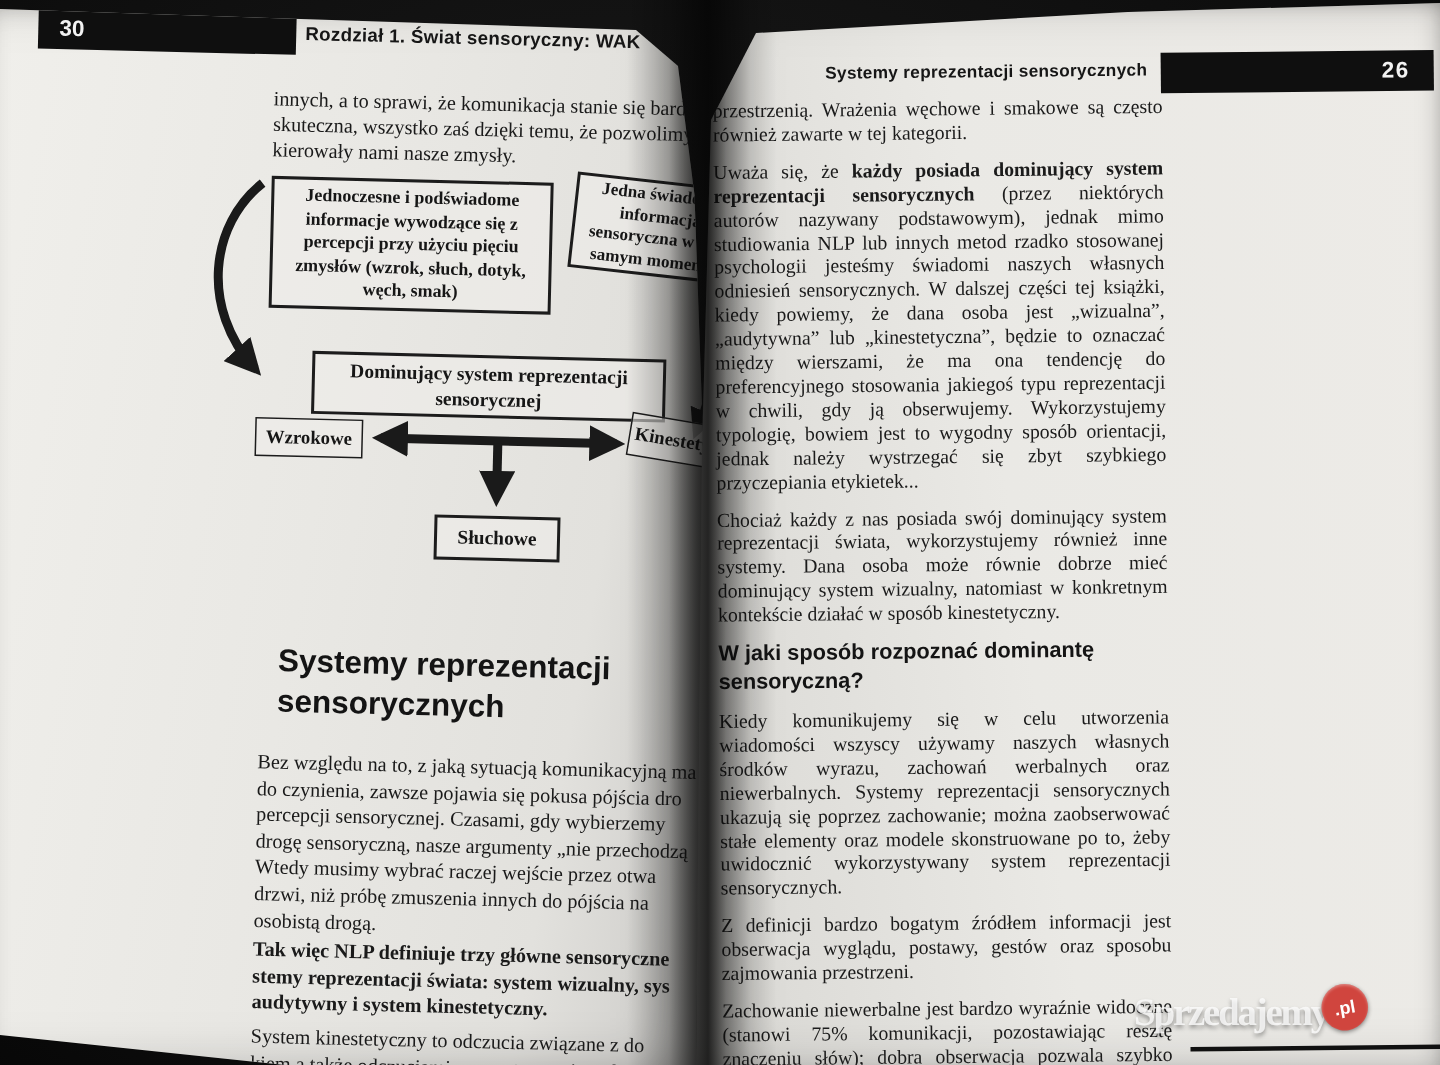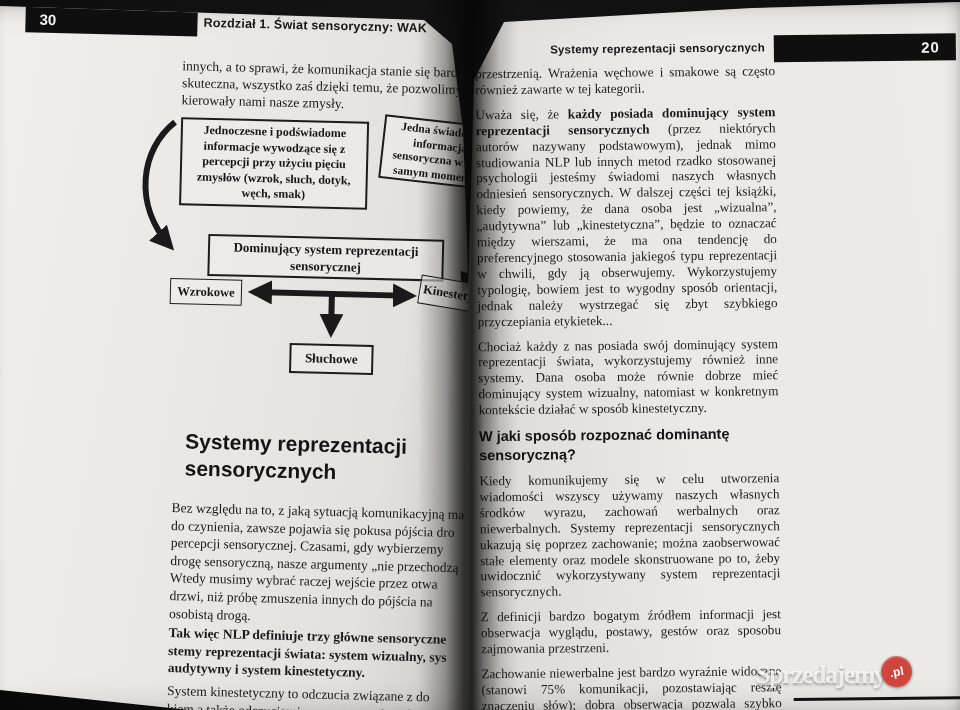--- a/index.html
+++ b/index.html
@@ -136,21 +136,21 @@
 audytywny i system kinestetyczny.</div>
     <div class="serif-block" id="para-kin">System kinestetyczny to odczucia związane z do
 kiem a także odczuciami wewnętrznymi, ruchem</div>
   </div>
 </div>
 
 <div class="page" id="page-right">
   <div id="right-content">
     <div class="running-header" id="header-right">Systemy reprezentacji sensorycznych</div>
     <div class="pagenum-bar" id="bar-right">
-      <span>20</span>
+      <span>26</span>
     </div>
 
     <div id="right-flow">
       <p>przestrzenią. Wrażenia węchowe i smakowe są często również zawarte w tej kategorii.</p>
       <p><span>Uważa się, że </span><span class="b">każdy posiada dominujący system reprezentacji sensorycznych</span><span> (przez niektórych autorów nazywany podstawowym), jednak mimo studiowania NLP lub innych metod rzadko stosowanej psychologii jesteśmy świadomi naszych własnych odniesień sensorycznych. W dalszej części tej książki, kiedy powiemy, że dana osoba jest „wizualna”, „audytywna” lub „kinestetyczna”, będzie to oznaczać między wierszami, że ma ona tendencję do preferencyjnego stosowania jakiegoś typu reprezentacji w chwili, gdy ją obserwujemy. Wykorzystujemy typologię, bowiem jest to wygodny sposób orientacji, jednak należy wystrzegać się zbyt szybkiego przyczepiania etykietek...</span></p>
       <p>Chociaż każdy z nas posiada swój dominujący system reprezentacji świata, wykorzystujemy również inne systemy. Dana osoba może równie dobrze mieć dominujący system wizualny, natomiast w konkretnym kontekście działać w sposób kinestetyczny.</p>
       <p id="right-subheading">W jaki sposób rozpoznać dominantę sensoryczną?</p>
       <p>Kiedy komunikujemy się w celu utworzenia wiadomości wszyscy używamy naszych własnych środków wyrazu, zachowań werbalnych oraz niewerbalnych. Systemy reprezentacji sensorycznych ukazują się poprzez zachowanie; można zaobserwować stałe elementy oraz modele skonstruowane po to, żeby uwidocznić wykorzystywany system reprezentacji sensorycznych.</p>
       <p>Z definicji bardzo bogatym źródłem informacji jest obserwacja wyglądu, postawy, gestów oraz sposobu zajmowania przestrzeni.</p>
       <p>Zachowanie niewerbalne jest bardzo wyraźnie widoczne (stanowi 75% komunikacji, pozostawiając resztę znaczeniu słów); dobra obserwacja pozwala szybko uzyskać wiadomość, jaki system wyobrażeń sensorycznych dominuje. Oto kilka wskazówek pomagających rozpoznać to, co wizualne, audytywne oraz kinestetyczne na podstawie zachowań niewerbalnych:</p>

